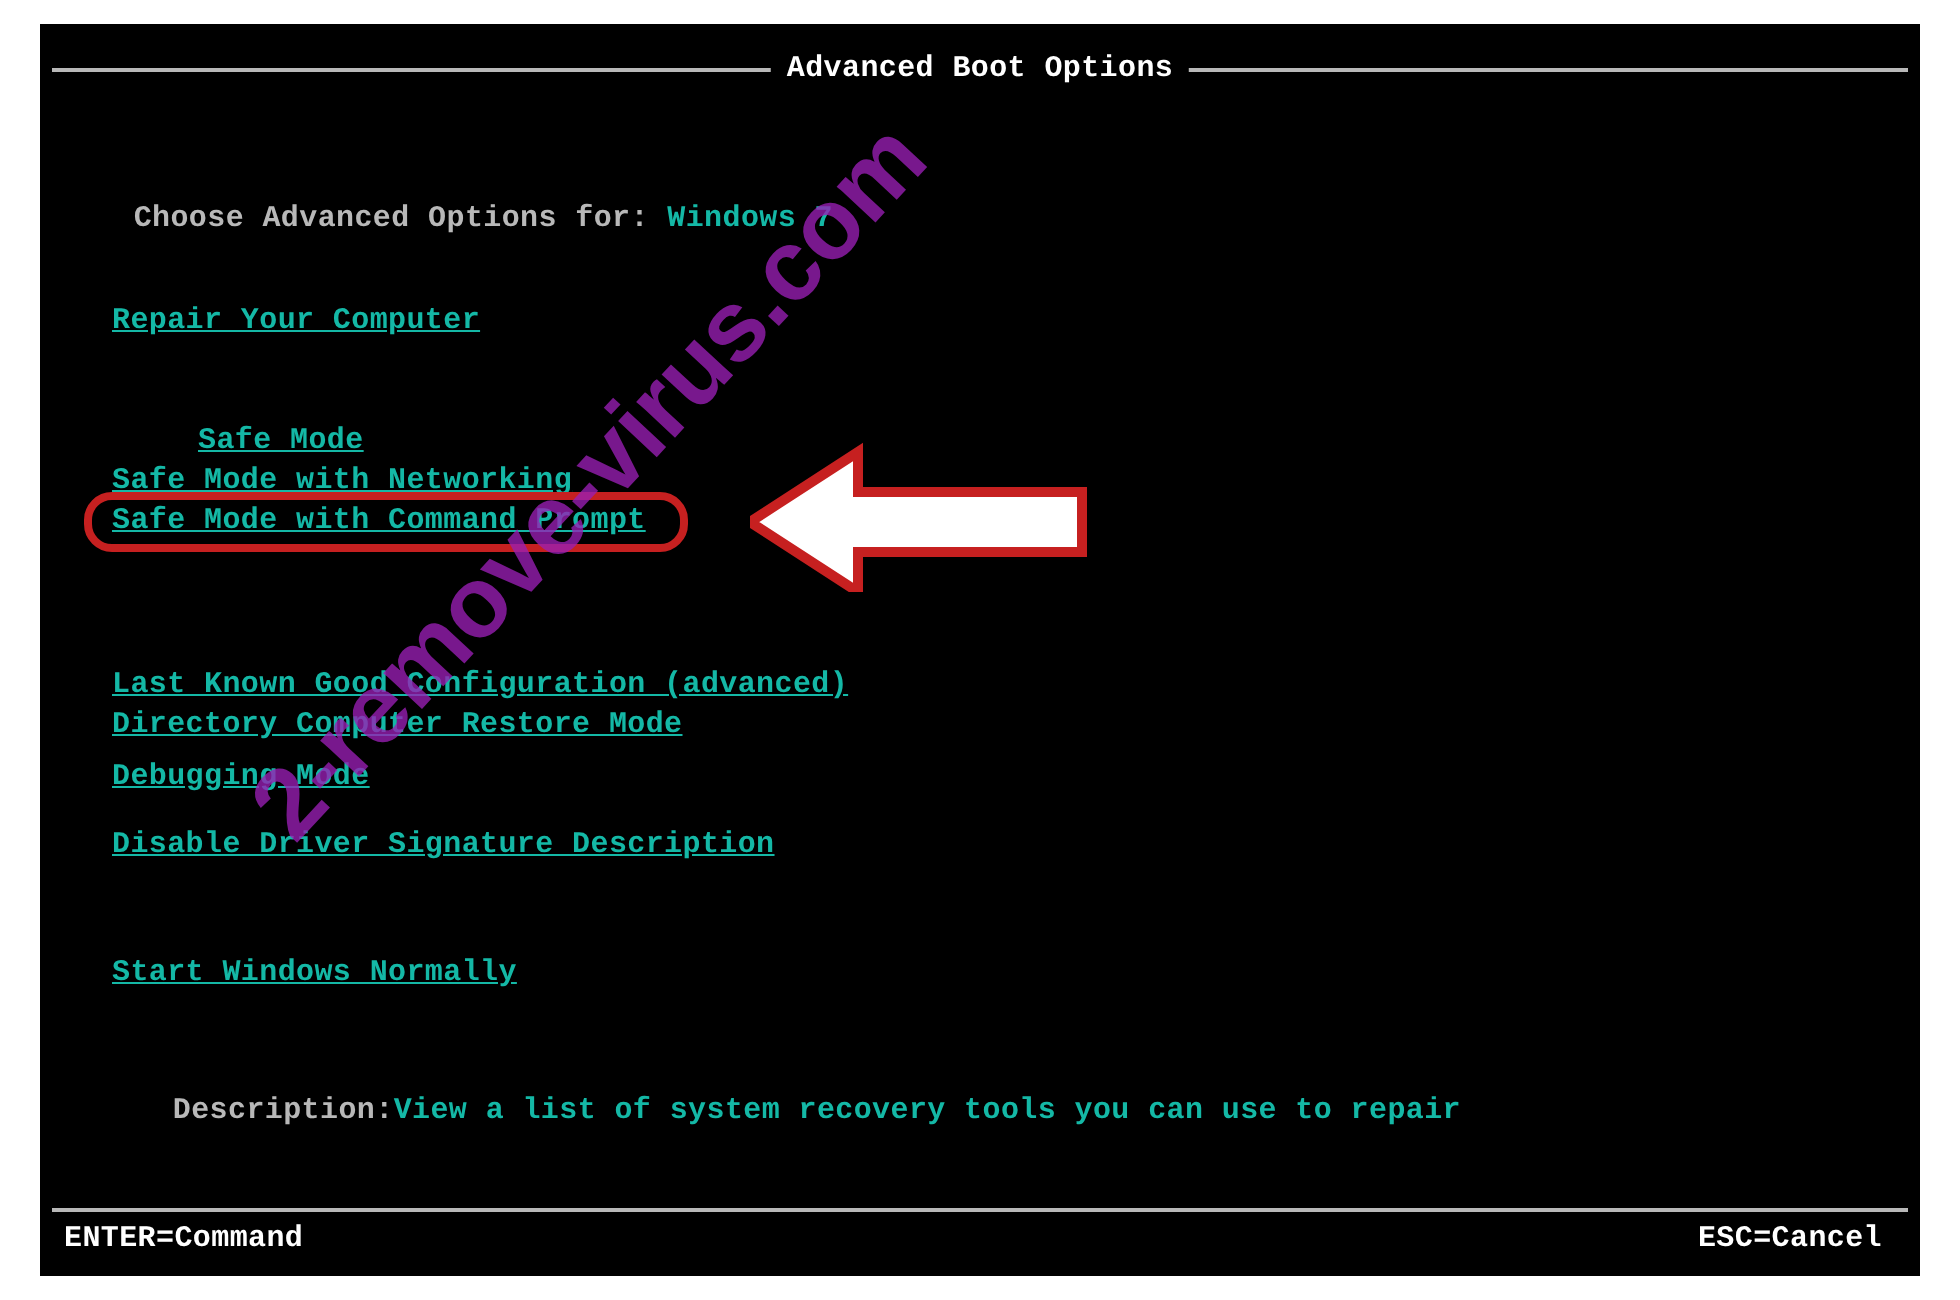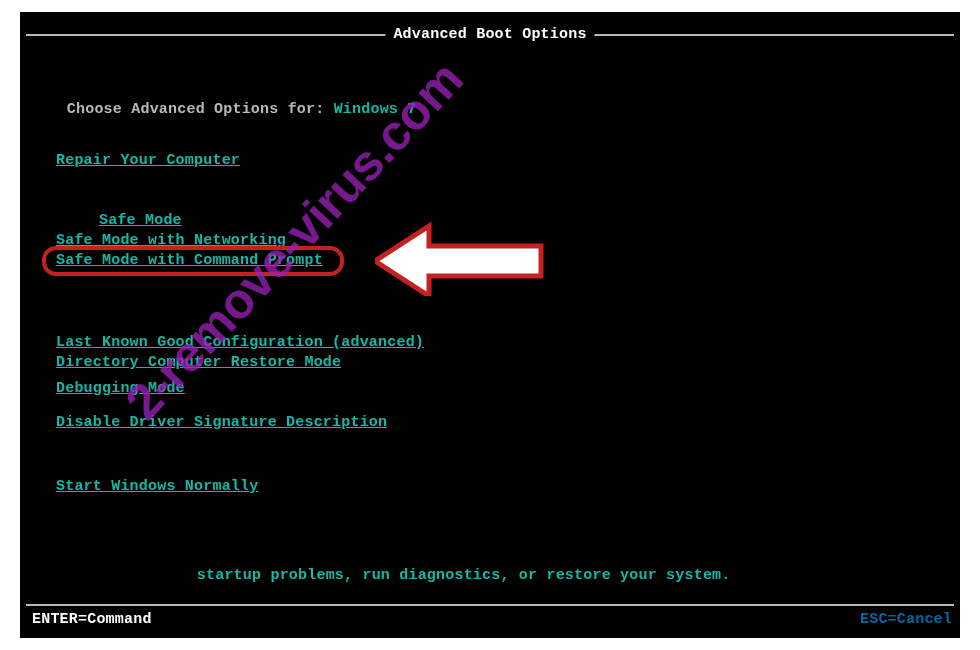--- a/index.html
+++ b/index.html
@@ -58,21 +58,21 @@
   }
   .footer-rule {
     position: absolute;
     left: 6px; right: 6px; bottom: 32px;
     height: 2px; background: #b8b8b8;
   }
   .footer-left {
     position: absolute; left: 12px; bottom: 10px; color: #fff;
   }
   .footer-right {
-    position: absolute; right: 8px; bottom: 10px; color: #0369a1;
+    position: absolute; right: 19px; bottom: 10px; color: #ffffff;
   }
   .watermark {
     position: absolute;
     left: 115px; top: 370px;
     transform: rotate(-47deg);
     transform-origin: left center;
     font-family: Arial, Helvetica, sans-serif;
     font-size: 50px;
     font-weight: 900;
     color: #9a1fb5;
@@ -100,22 +100,22 @@
   <div class="menu-item" style="top:240px;">Safe Mode with Command Prompt</div>
   <div class="menu-item" style="top:220px;">Safe Mode with Networking</div>
 
   <div class="menu-item" style="top:322px;">Last Known Good Configuration (advanced)</div>
   <div class="menu-item" style="top:342px;">Directory Computer Restore Mode</div>
   <div class="menu-item" style="top:368px;">Debugging Mode</div>
   <div class="menu-item" style="top:402px;">Disable Driver Signature Description</div>
 
   <div class="menu-item" style="top:446px;margin-top:20px;">Start Windows Normally</div>
 
-  <div class="line" style="top:538px;">
-    <span style="display:inline-block;width:130px;"></span><span class="white">startup problems, run diagnostics, or restore your system.</span>
+  <div class="line" style="top:518px;">
+    <span class="gray" style="display:inline-block;width:130px;">Description:</span><span class="white">View a list of system recovery tools you can use to repair</span>
   </div>
 
   <div class="footer-rule"></div>
   <div class="footer-left">ENTER=Command</div>
   <div class="footer-right">ESC=Cancel</div>
 
   <div class="selected-box"></div>
 
   <svg class="arrow" viewBox="0 0 170 82">
     <polygon points="0,47 54,12 54,32 166,32 166,62 54,62 54,82" fill="#ffffff"></polygon>

